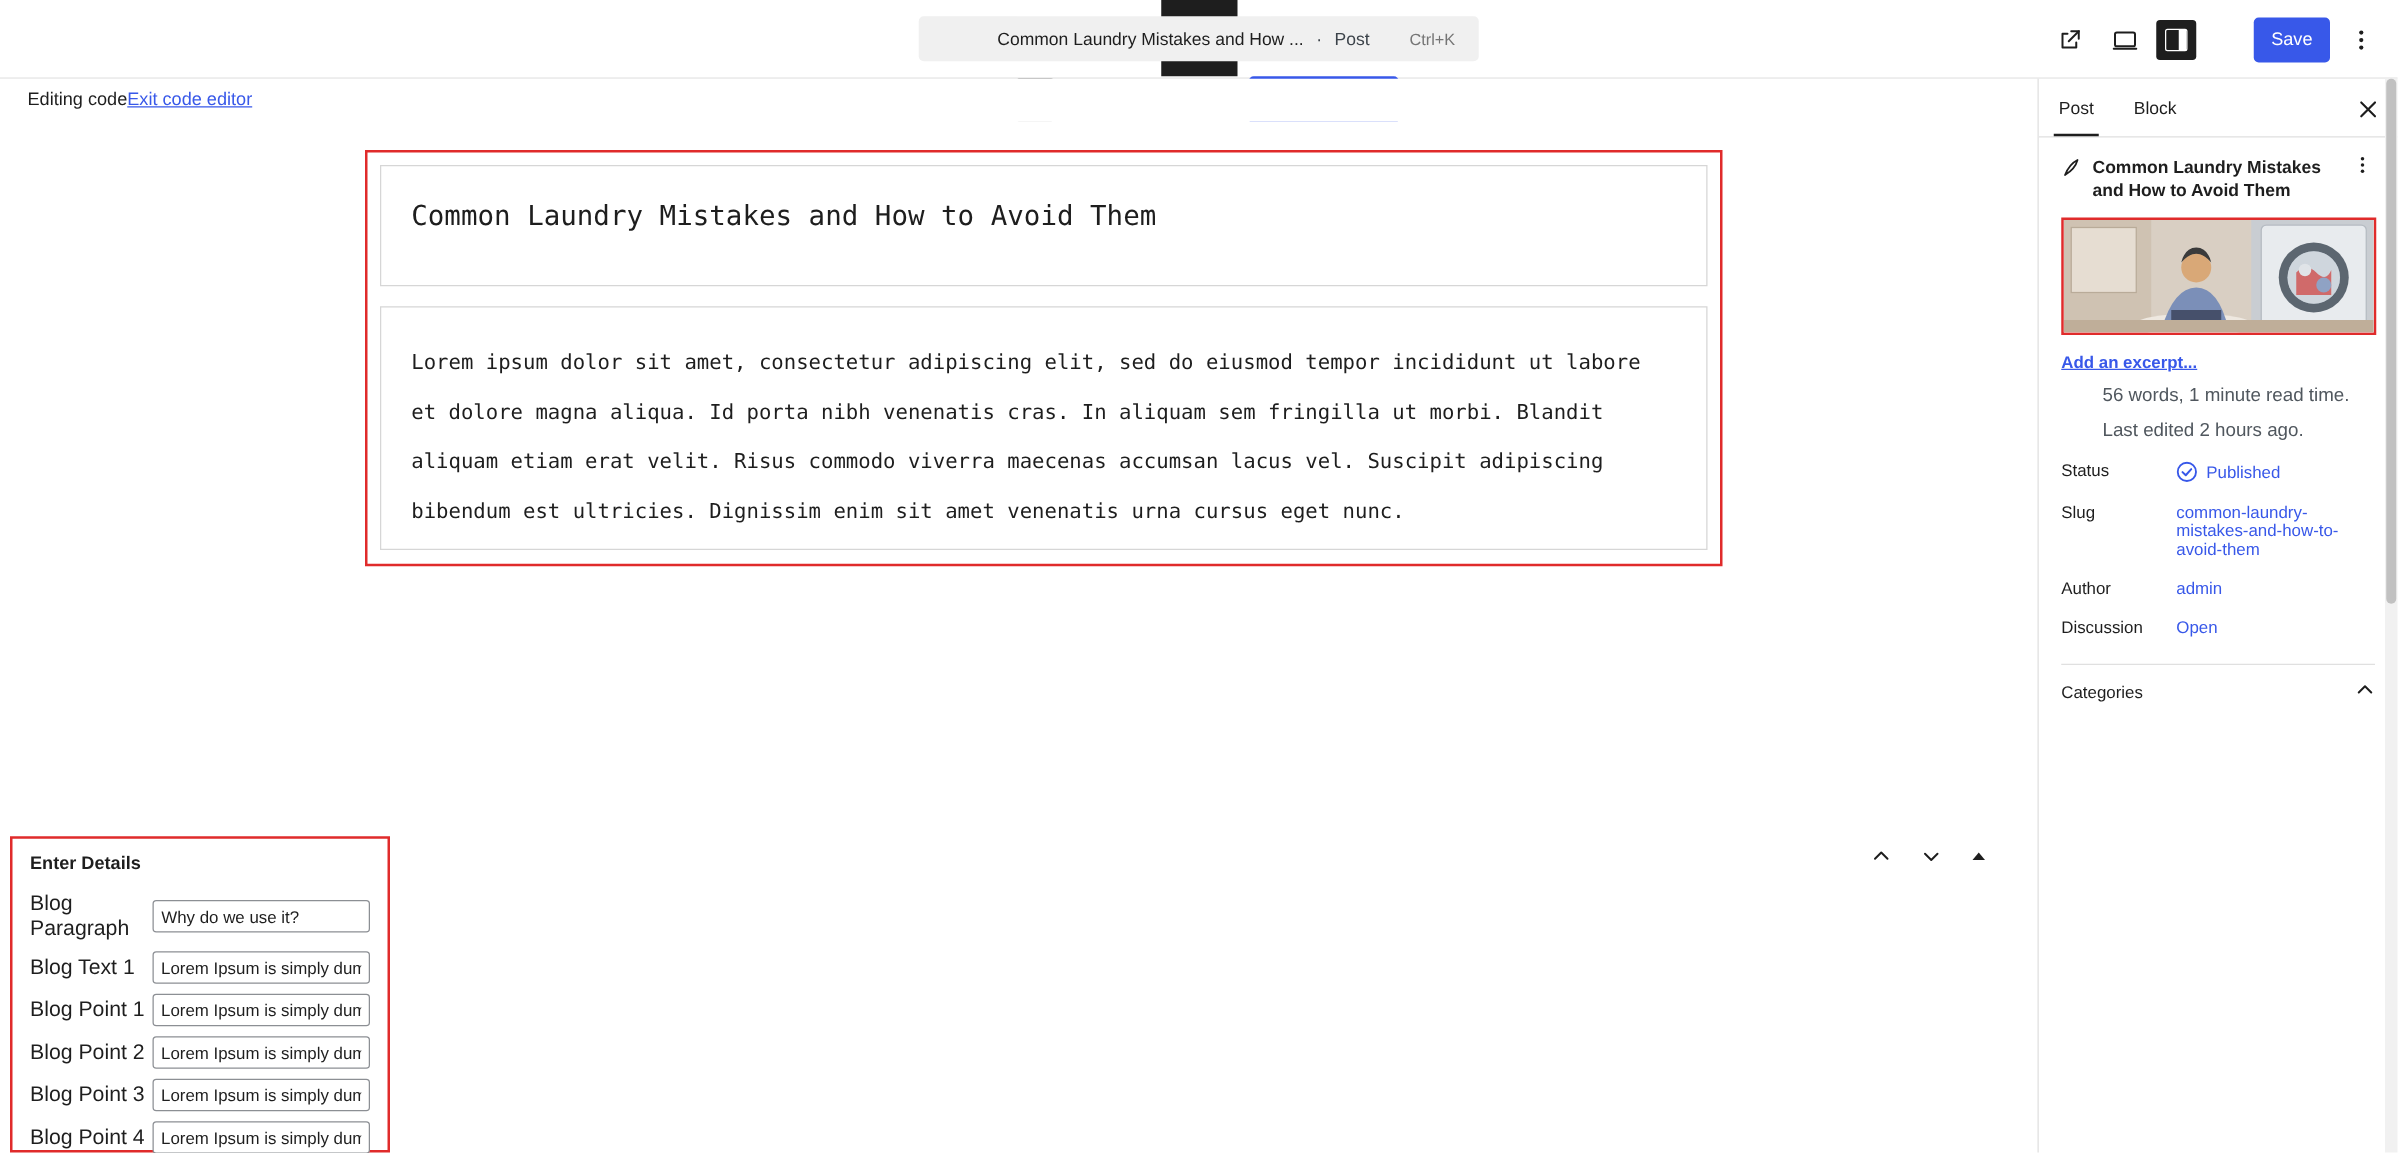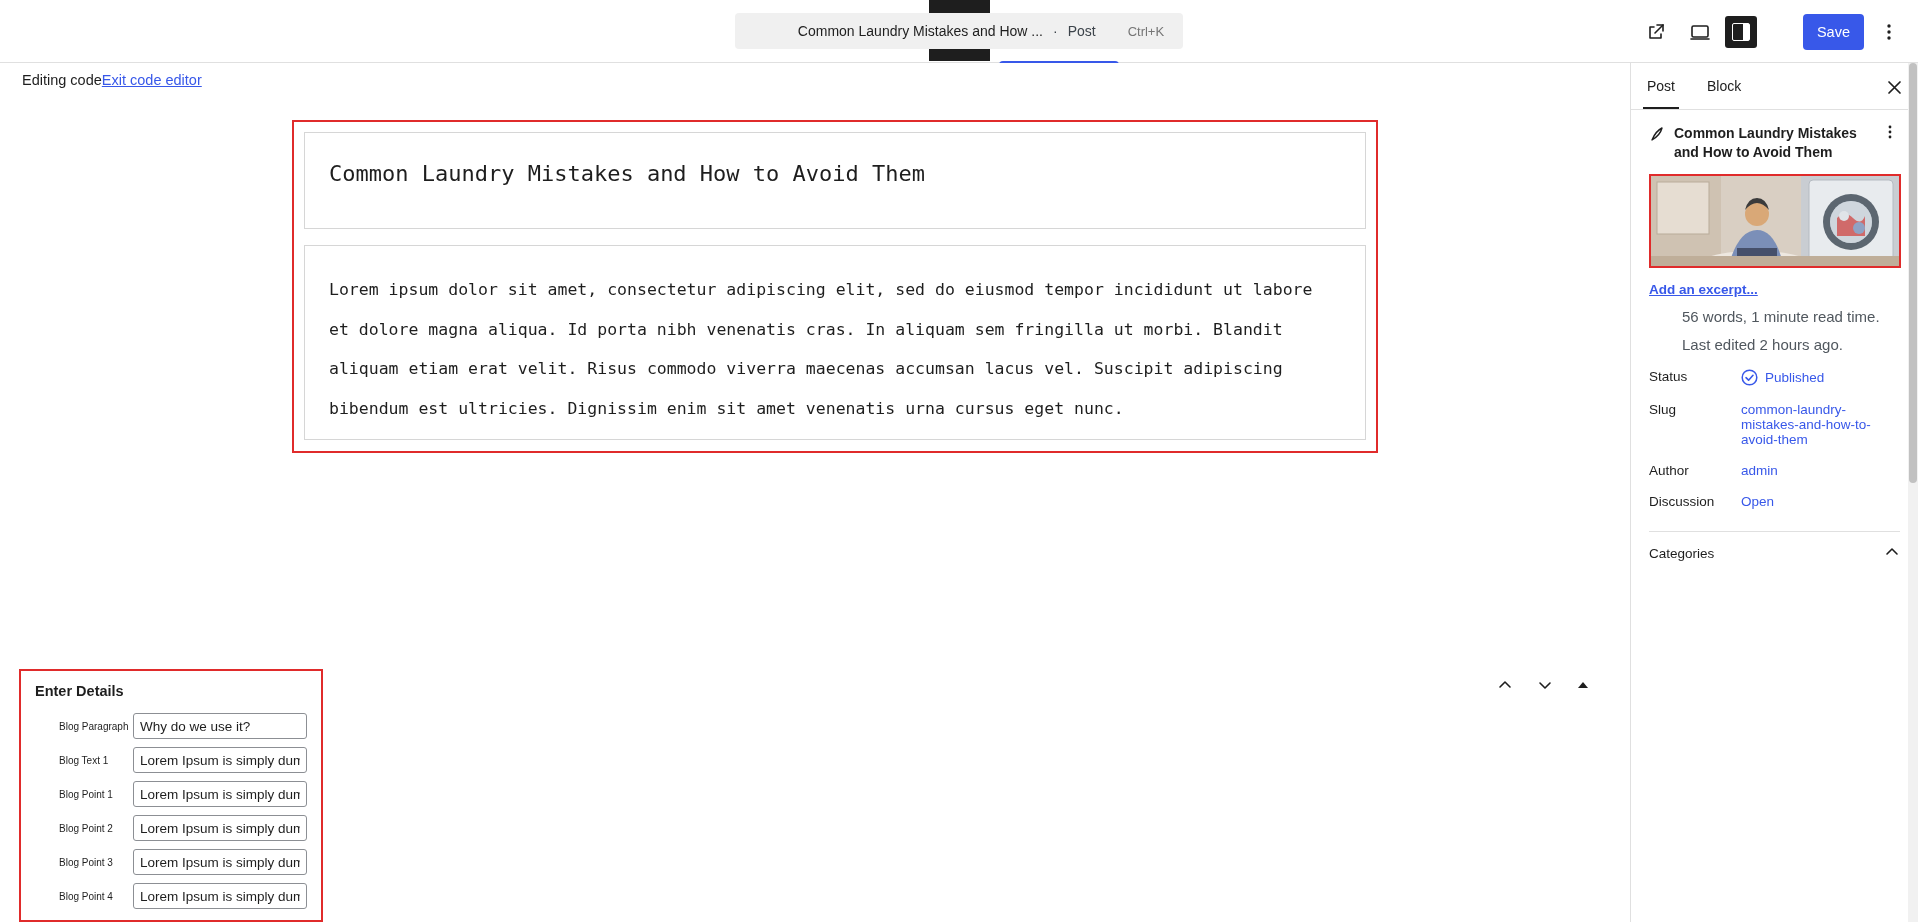--- a/index.html
+++ b/index.html
@@ -110,27 +110,27 @@
     resize: none;
     outline: none;
     line-height: 1.55;
     overflow: hidden;
   }
   textarea.title-area { height: 97px; font-size: 22px; margin-bottom: 16px; }
   textarea.body-area { height: 195px; font-size: 16.5px; line-height: 2.4; }
 
   
   .meta-panel {
-    position: absolute; left: 19px; top: 669px; width: 304px; height: 253px;
+    position: absolute; left: 8px; top: 669px; width: 304px; height: 253px;
     border: 2px solid #e02b2b; background: #fff;
     padding: 12px 14px 0 14px;
   }
   .meta-title { font-size: 14.5px; font-weight: 700; margin-bottom: 14px; }
   .meta-row { display: flex; align-items: center; margin-bottom: 8px; }
-  .meta-label { width: 108px; font-size: 10px; color: #1e1e1e; margin-left: 24px; }
+  .meta-label { width: 108px; font-size: 17px; color: #1e1e1e; }
   .meta-row input {
     width: 174px; height: 26px; font-size: 13.5px;
     border: 1px solid #8c8f94; border-radius: 3px; padding: 0 6px;
     font-family: inherit; color: #1e1e1e; background: #fff;
   }
   .meta-row input::placeholder { color: #646970; }
 
   .panel-ctrls {
     position: absolute; left: 1496px; top: 673px; width: 120px; height: 28px;
     display: flex; align-items: center; gap: 22px; color: #1e1e1e;

